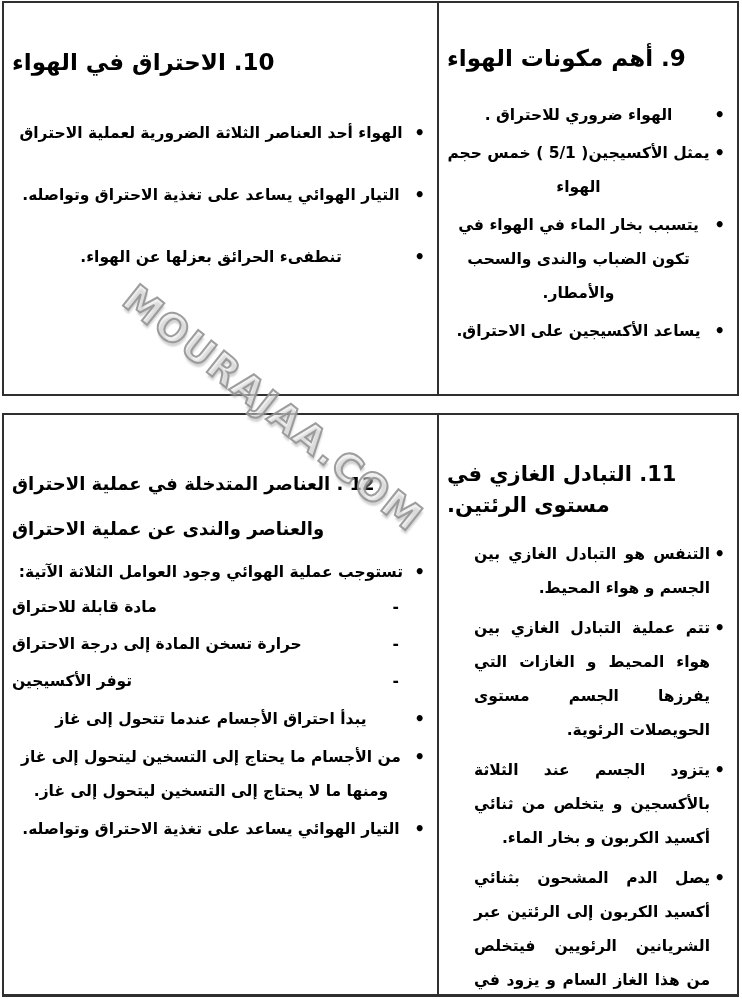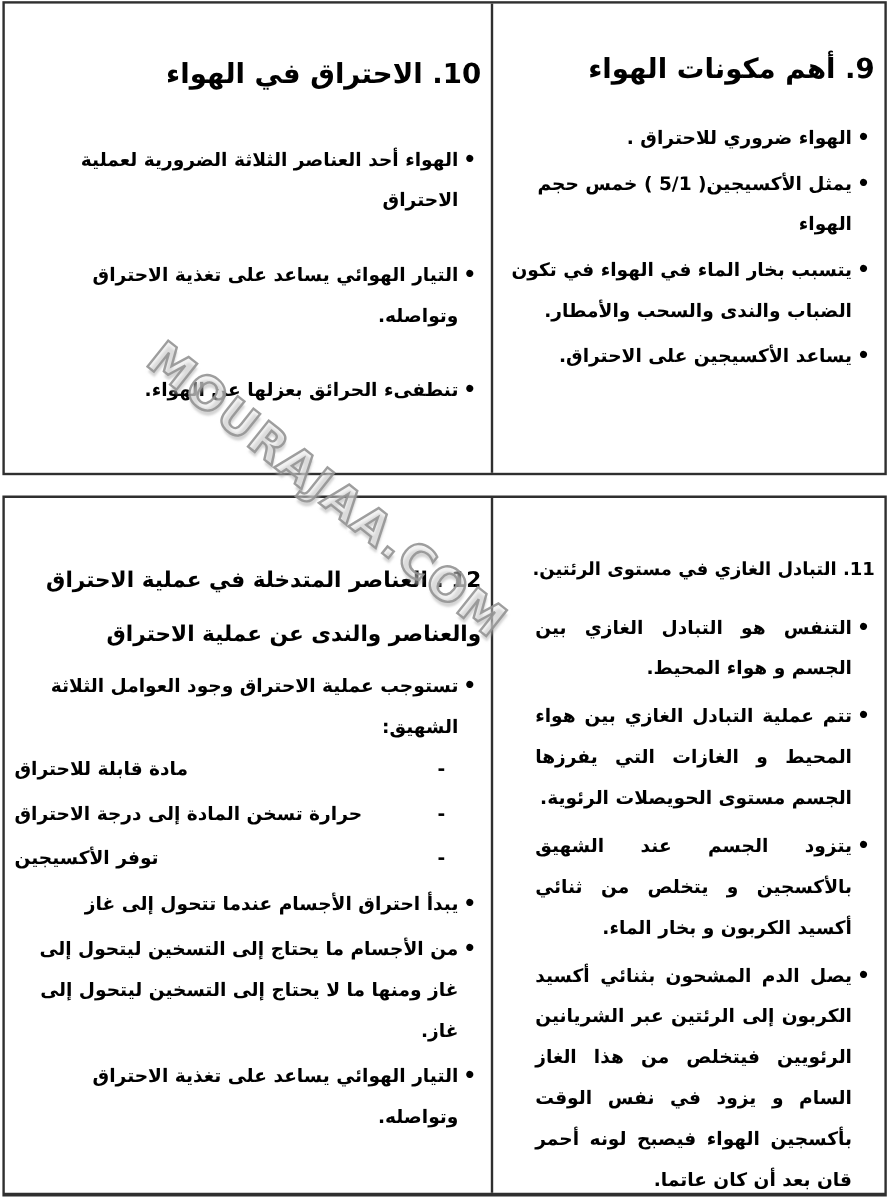--- a/index.html
+++ b/index.html
@@ -24,61 +24,61 @@
     background: #ffffff;
   }
   .row-top    { top: 1px;   height: 395px; }
   .row-bottom { top: 413px; height: 584px; border-bottom-width: 3px; }
   .cell {
     box-sizing: border-box;
     overflow: hidden;
     padding: 0 8px;
   }
   
-  .cell-right { width: 328px; border-left: 2px solid #2f2f2f; }
+  .cell-right { width: 300px; border-left: 2px solid #2f2f2f; }
   .cell-left  { flex: 1; }
 
   .title {
     margin: 0;
     font-size: 22px;
     font-weight: 700;
-    text-align: right;
+    text-align: left;
     line-height: 31px;
   }
   .bullets {
     list-style: none;
     margin: 0; padding: 0;
   }
   .bullets li {
     position: relative;
     padding-right: 19px;
     font-size: 15.5px;
     font-weight: 700;
     line-height: 34px;
-    text-align: right;
+    text-align: center;
   }
   .bullets li::before {
     content: "\2022";
     position: absolute;
     right: 4px;
     font-size: 17px;
   }
 
   
   .s9 .title   { margin-top: 40px; font-size: 23px; }
   .s9 .bullets { margin-top: 24px; }
   .s9 .bullets li { margin-bottom: 4px; }
 
   
   .s10 .title   { margin-top: 44px; font-size: 23px; }
   .s10 .bullets { margin-top: 38px; }
   .s10 .bullets li { margin-bottom: 28px; }
 
   
-  .s11 .title   { margin-top: 44px; font-size: 15px; }
+  .s11 .title   { margin-top: 44px; font-size: 21px; }
   .s11 .bullets { margin-top: 16px; }
   .s11 .bullets li { margin-bottom: 6px; text-align: justify; margin-left: 27px; }
 
   
   .s12 .title { margin-top: 46px; font-size: 18px; line-height: 45px; }
   .s12 .intro-list { margin-top: 4px; }
   .factors {
     list-style: none;
     margin: 0; padding: 0 30px 0 0;
   }
@@ -144,33 +144,33 @@
 
   </div>
 
   <div class="row row-bottom">
 
     <section class="cell cell-right s11">
       <h2 class="title">11. التبادل الغازي في مستوى الرئتين.</h2>
       <ul class="bullets">
         <li>التنفس هو التبادل الغازي بين الجسم و هواء المحيط.</li>
         <li>تتم عملية التبادل الغازي بين هواء المحيط و الغازات التي يفرزها الجسم مستوى الحويصلات الرئوية.</li>
-        <li>يتزود الجسم عند الشهيق بالأكسجين و يتخلص من ثنائي أكسيد الكربون و بخار الماء.</li>
+        <li>يتزود الجسم عند الثلاثة بالأكسجين و يتخلص من ثنائي أكسيد الكربون و بخار الماء.</li>
         <li>يصل الدم المشحون بثنائي أكسيد الكربون إلى الرئتين عبر الشريانين الرئويين فيتخلص من هذا الغاز السام و يزود في نفس الوقت بأكسجين الهواء فيصبح لونه أحمر قان بعد أن كان عاتما.</li>
 
       </ul>
     </section>
 
     <section class="cell cell-left s12">
       <h2 class="title">
         <div>12 . العناصر المتدخلة في عملية الاحتراق</div>
         <div>والعناصر والندى عن عملية الاحتراق</div>
       </h2>
       <ul class="bullets intro-list">
-        <li>تستوجب عملية الاحتراق وجود العوامل الثلاثة الشهيق:</li>
+        <li>تستوجب عملية الهوائي وجود العوامل الثلاثة الآتية:</li>
       </ul>
       <ul class="factors">
         <li>مادة قابلة للاحتراق</li>
         <li>حرارة تسخن المادة إلى درجة الاحتراق</li>
         <li>توفر الأكسيجين</li>
       </ul>
       <ul class="bullets after-list">
         <li>يبدأ احتراق الأجسام عندما تتحول إلى غاز</li>
         <li>من الأجسام ما يحتاج إلى التسخين ليتحول إلى غاز ومنها ما لا يحتاج إلى التسخين ليتحول إلى غاز.</li>
         <li>التيار الهوائي يساعد على تغذية الاحتراق وتواصله.</li>

